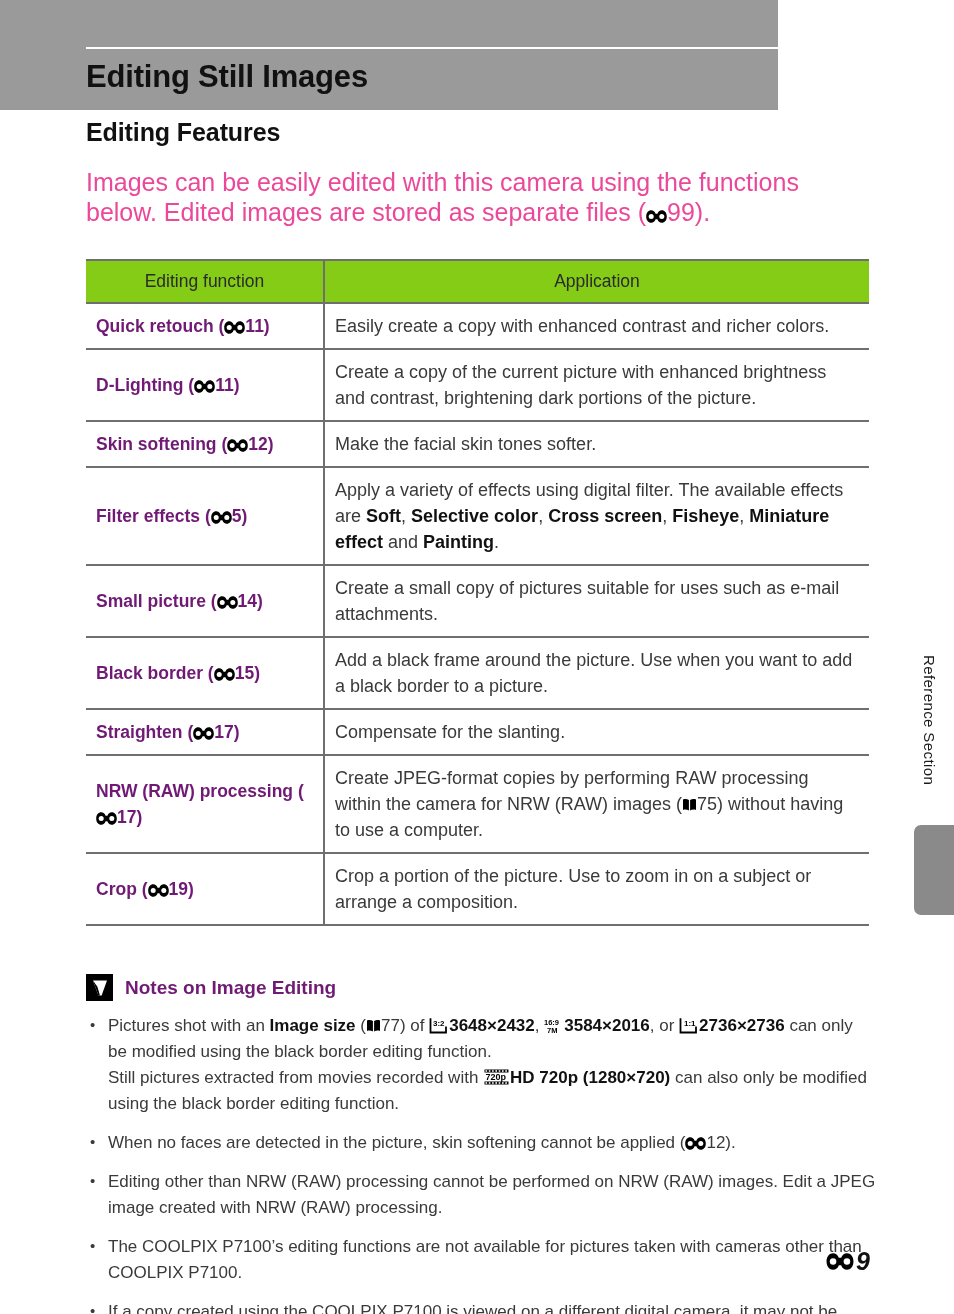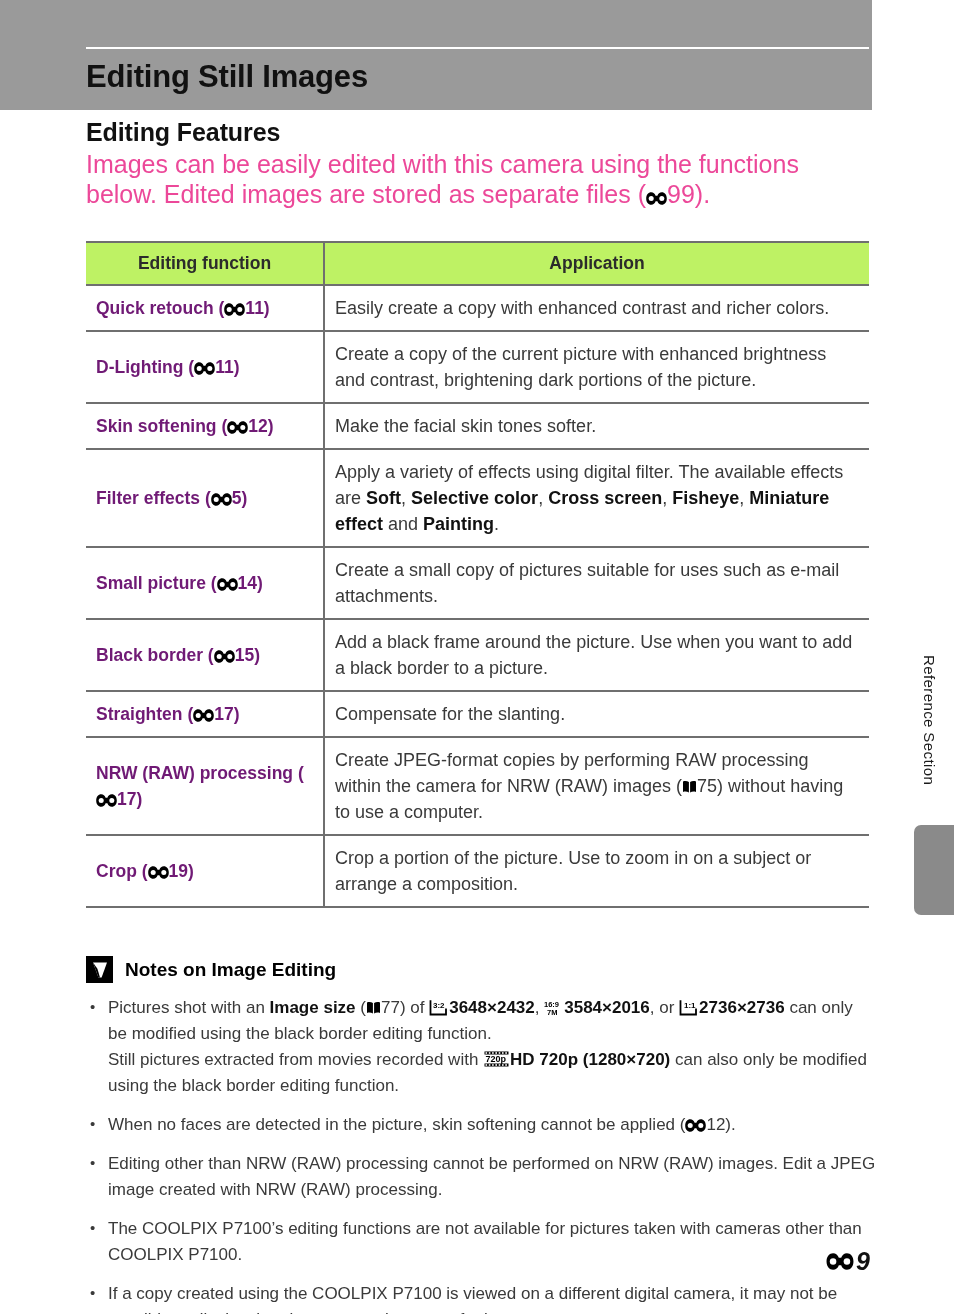--- a/index.html
+++ b/index.html
@@ -14,21 +14,21 @@
     color: #231f20;
     position: relative;
     overflow: hidden;
   }
 
   
   .header-band {
     position: absolute;
     left: 0;
     top: 0;
-    width: 872px;
+    width: 778px;
     height: 110px;
     background: #9a9a9a;
   }
   .header-rule {
     position: absolute;
     left: 86px;
     top: 47px;
     width: 783px;
     height: 2px;
     background: #ffffff;
@@ -48,21 +48,21 @@
   .content {
     position: absolute;
     left: 86px;
     top: 118px;
     width: 783px;
   }
   .section-title {
     font-size: 25px;
     font-weight: bold;
     color: #111111;
-    margin: 0 0 2px 0;
+    margin: 0 0 20px 0;
     letter-spacing: -0.1px;
   }
   .intro {
     font-size: 25px;
     line-height: 30px;
     color: #ec4899;
     margin: 0 0 32px 0;
     max-width: 770px;
   }
 
@@ -116,23 +116,23 @@
   }
   table.editing-table th,
   table.editing-table td {
     border-top: 2px solid #6f6f6f;
     border-bottom: 2px solid #6f6f6f;
     padding: 9px 10px 9px 10px;
     vertical-align: middle;
     text-align: left;
   }
   table.editing-table thead th {
-    background: #bef264;
+    background: #84cc16;
     font-size: 17.5px;
-    font-weight: bold;
+    font-weight: normal;
     color: #2b2b2b;
     text-align: center;
     padding: 10px 6px;
   }
   table.editing-table .col-fn {
     width: 238px;
     border-right: 2px solid #6f6f6f;
   }
   td.fn-cell {
     font-size: 17.5px;
@@ -167,21 +167,21 @@
     background: #000000;
     display: inline-flex;
     align-items: center;
     justify-content: center;
     flex: 0 0 auto;
   }
   .warn-icon svg { display: block; }
   .notes-title {
     font-size: 19px;
     font-weight: bold;
-    color: #000000;
+    color: #701a75;
   }
   ul.notes-list {
     list-style: none;
     margin: 0;
     padding: 0;
   }
   ul.notes-list > li {
     position: relative;
     padding-left: 22px;
     margin-bottom: 13px;

